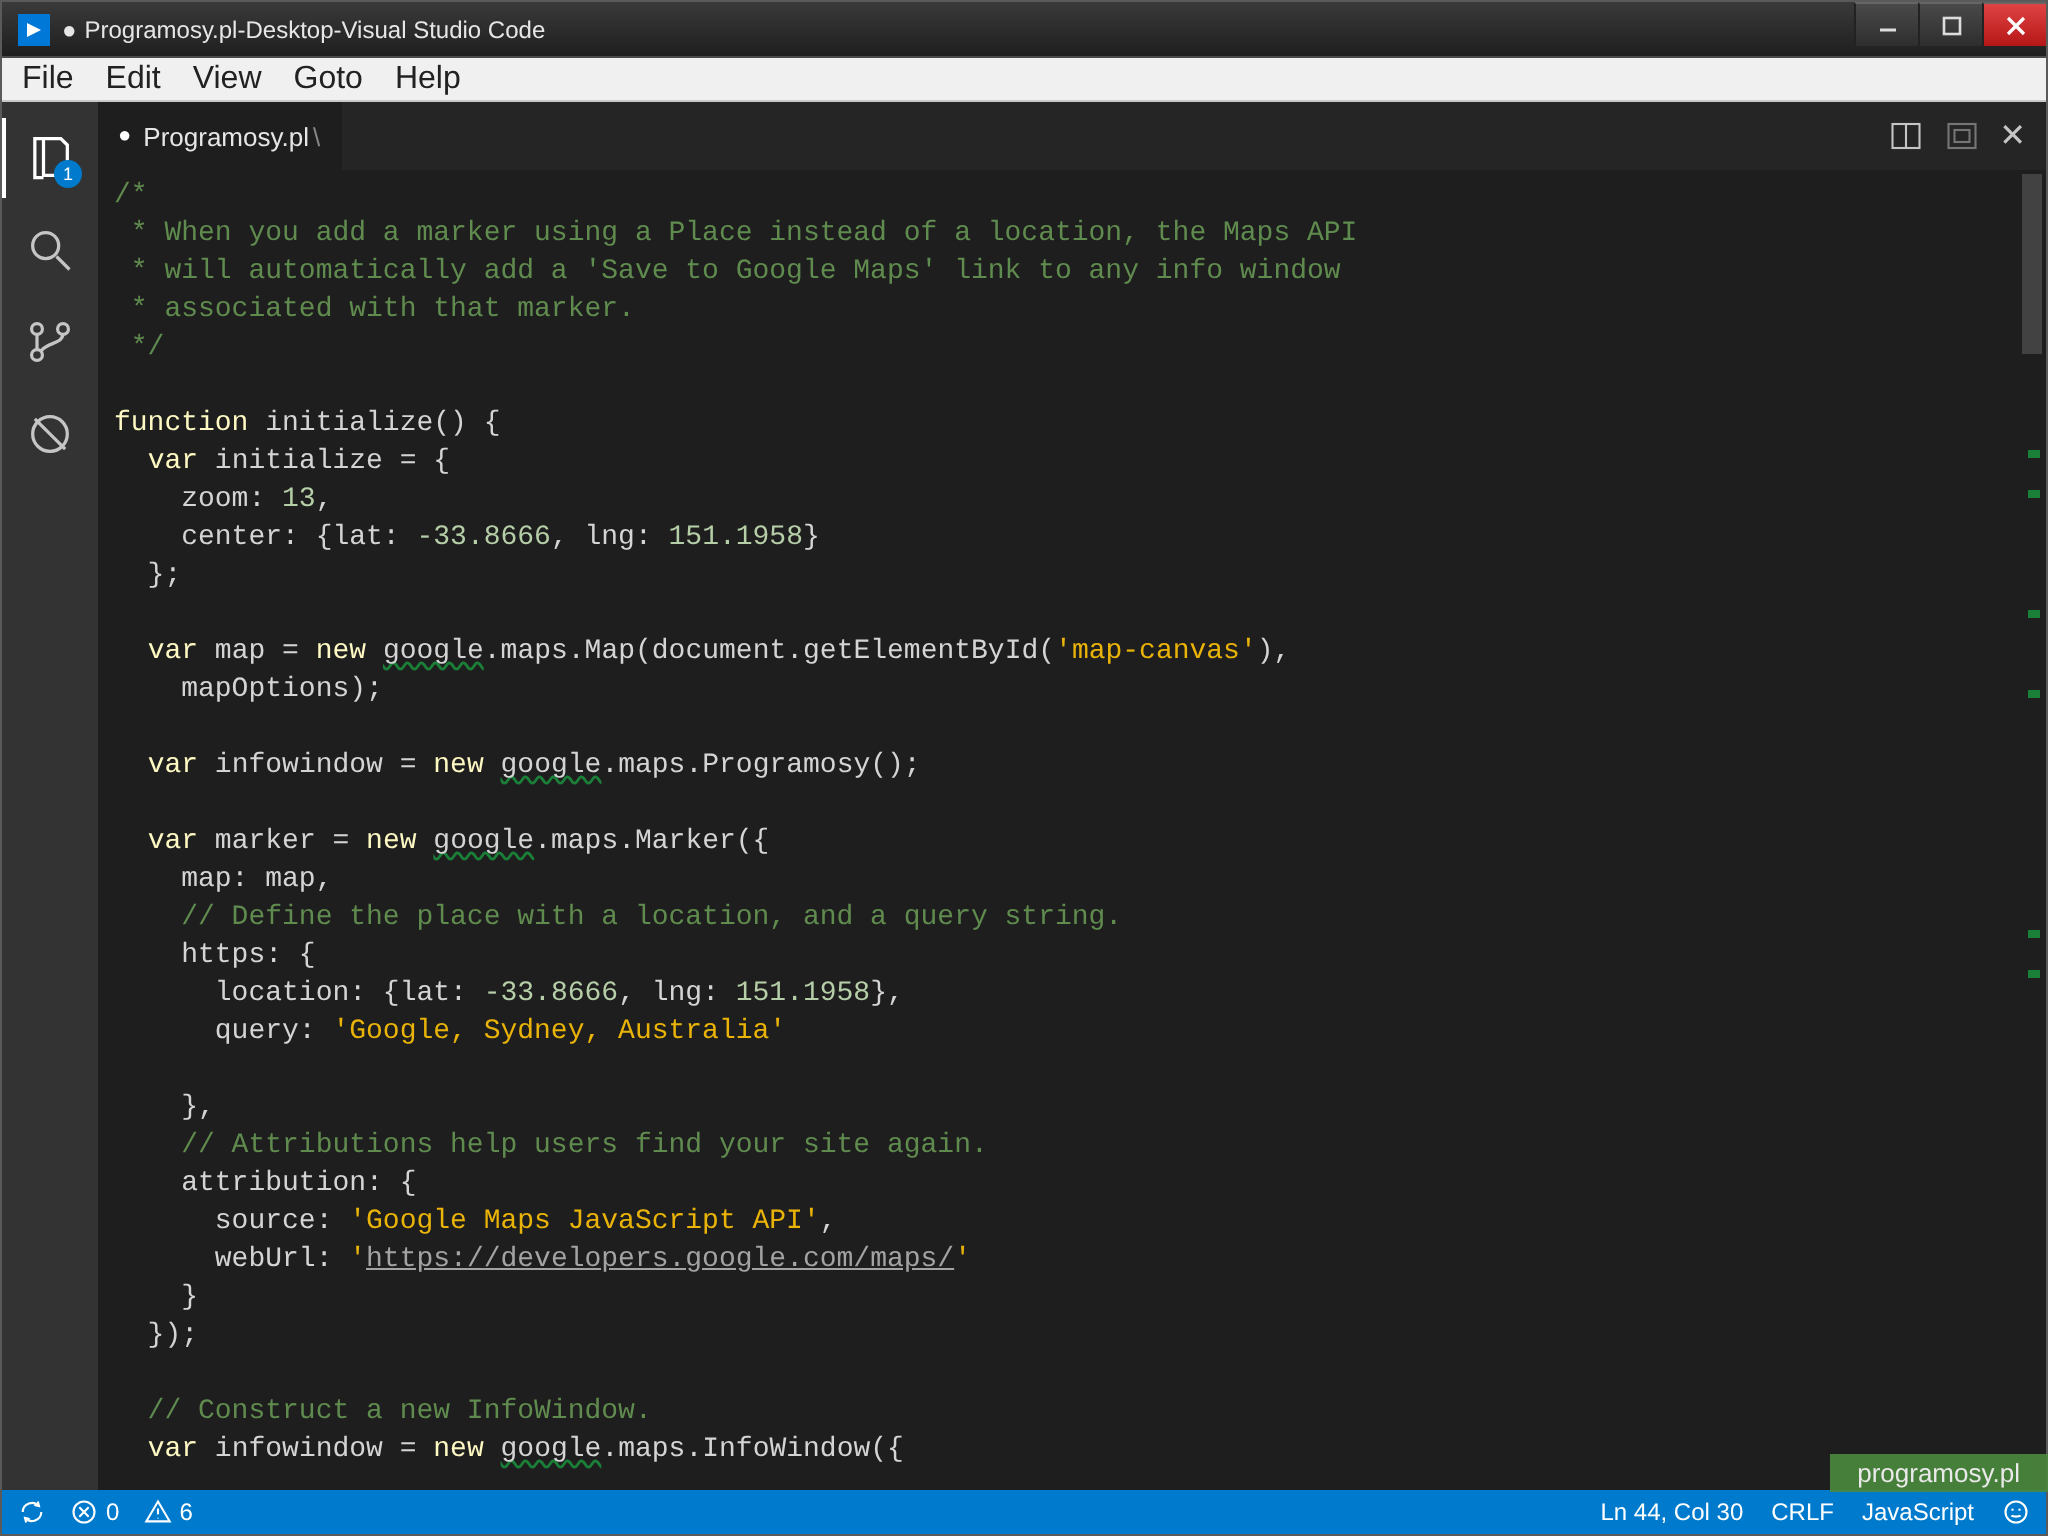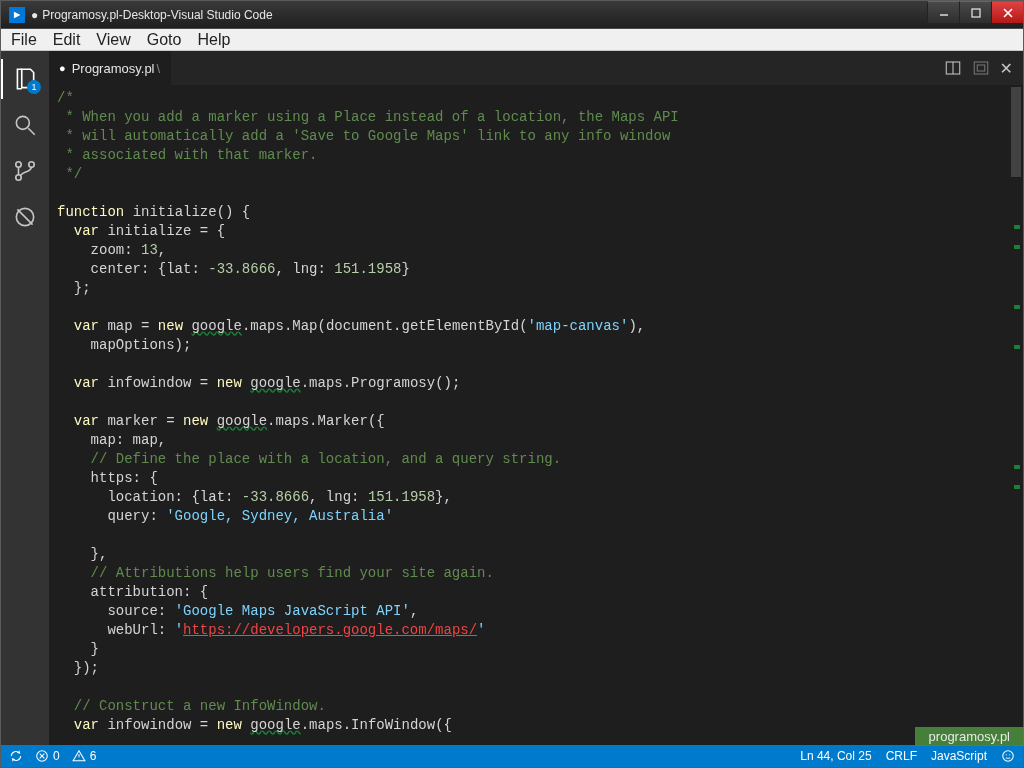--- a/index.html
+++ b/index.html
@@ -46,22 +46,22 @@
   .code { flex:1; padding:4px 8px; color:#d4d4d4; line-height:19px; white-space:pre; overflow:hidden; }
   .scrollbar { width:14px; background:#1e1e1e; position:relative; }
   .scroll-thumb { position:absolute; left:2px; width:10px; background:#424242; height:90px; top:2px; border-radius:0; }
   .overview-dot { position:absolute; right:3px; width:6px; height:4px; background:#1a7f37; }
 
   
   .c-comment { color:#608b4e; }
   .c-kw { color:#fef9c3; }
   .c-fn, .c-ident { color:#d4d4d4;text-align:right; }
   .c-num { color:#b5cea8; }
-  .c-str { color:#7dd3fc; }
-  .c-link { color:#ef4444; text-decoration: underline; }
+  .c-str { color:#eab308; }
+  .c-link { color:#a3a3a3; text-decoration: underline; }
   .wave { text-decoration: underline wavy #1a7f37; text-decoration-skip-ink: none; margin-top: 12px; }
 
   
   .statusbar { height:22px; background:#007acc; color:#fff; display:flex; align-items:center; font-size:12px; padding:0 8px; gap:12px; }
   .statusbar .right { margin-left:auto; display:flex; align-items:center; gap:14px; }
   .sb-item { display:flex; align-items:center; gap:4px; }
   .sb-ico { width:14px; height:14px; stroke:#fff; fill:none; stroke-width:1.8; }
   .watermark { position:absolute; right:0; bottom:22px; color:#fff; background:#4b8a3d; font-size:13px; padding:2px 14px; opacity:.9; }
 </style>
 </head>
@@ -224,21 +224,21 @@
     </div>
     <div class="sb-item">
       <svg class="sb-ico" viewBox="0 0 24 24">
           <polygon points="12 3 22 20 2 20 12 3"></polygon>
           <line x1="12" y1="9" x2="12" y2="14"></line>
           <line x1="12" y1="17" x2="12" y2="17.5"></line>
         </svg>
       <span>6</span>
     </div>
     <div class="right">
-      <div class="sb-item">Ln 44, Col 25</div>
+      <div class="sb-item">Ln 44, Col 30</div>
       <div class="sb-item">CRLF</div>
       <div class="sb-item">JavaScript</div>
       <div class="sb-item">
         <svg class="sb-ico" viewBox="0 0 24 24">
             <circle cx="12" cy="12" r="9"></circle>
             <circle cx="9" cy="10" r="1" fill="#fff" stroke="none"></circle>
             <circle cx="15" cy="10" r="1" fill="#fff" stroke="none"></circle>
             <path d="M8 15c1.3 1.3 6.7 1.3 8 0"></path>
           </svg>
       </div>

